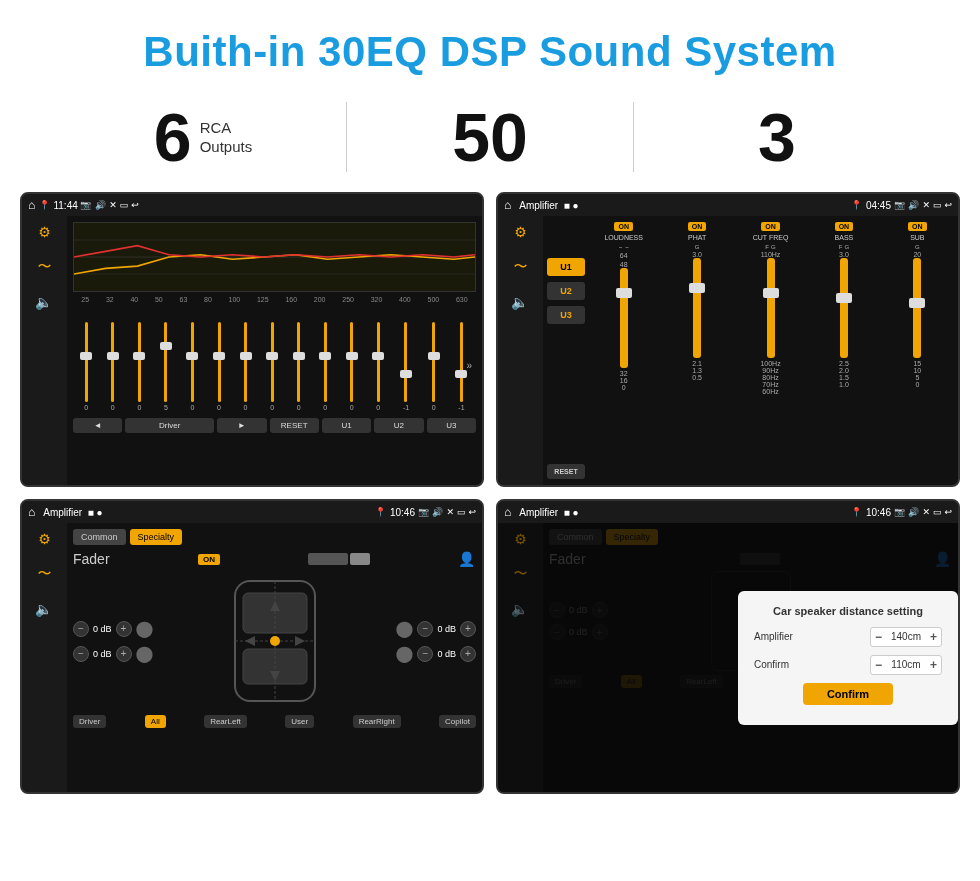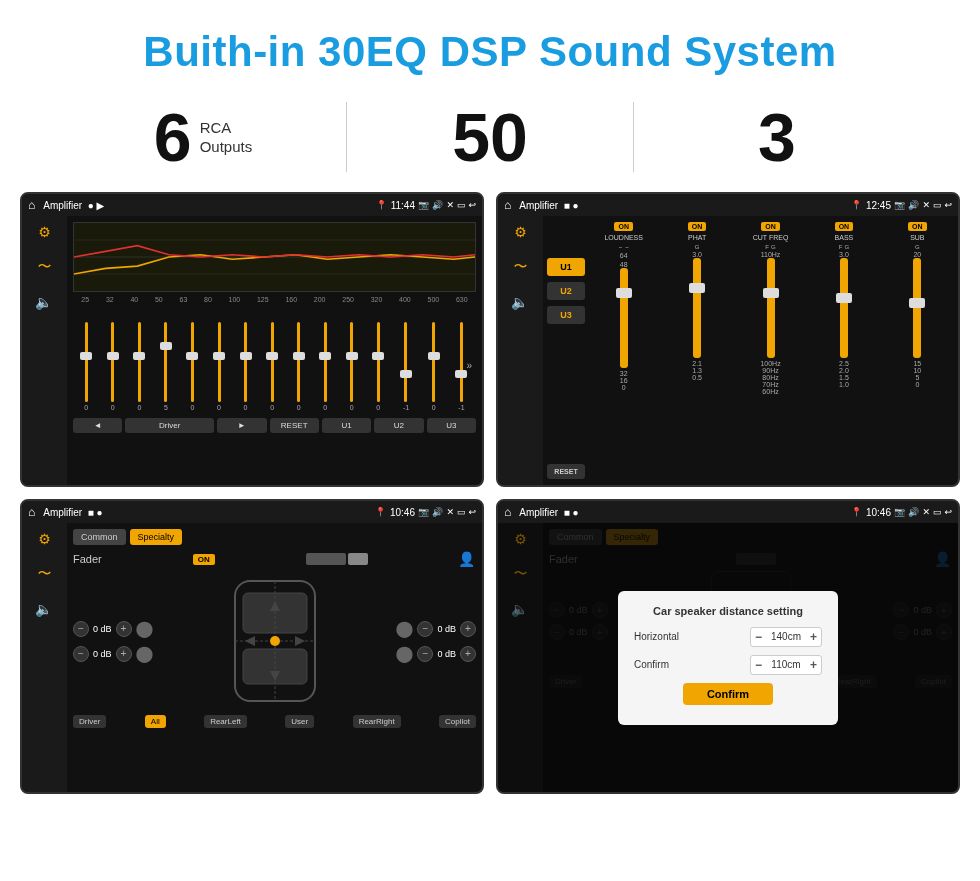--- a/index.html
+++ b/index.html
@@ -360,21 +360,21 @@
     .fader-row {
       display: flex;
       align-items: center;
       justify-content: space-between;
       font-size: 9px;
       color: #ccc;
       margin-bottom: 4px;
     }
 
     .fader-label {
-      font-size: 11px;
+      font-size: 14px;
       color: #ccc;
     }
 
     .fader-toggle {
       background: #f0a500;
       color: #000;
       font-size: 8px;
       font-weight: bold;
       border-radius: 2px;
       padding: 1px 5px;
@@ -451,21 +451,21 @@
       padding: 6px;
       position: relative;
     }
 
     .modal-overlay {
       position: absolute;
       top: 0; left: 0; right: 0; bottom: 0;
       background: rgba(0,0,0,0.5);
       display: flex;
       align-items: center;
-      justify-content: center;
+      justify-content: flex-end;
       z-index: 10;
     }
 
     .modal-box {
       background: #f5f5f5;
       border-radius: 6px;
       padding: 14px 16px;
       width: 220px;
     }
 
@@ -555,21 +555,20 @@
   <div class="stat-item">
     <div class="stat-number">3</div>
   </div>
 </div>
 
 <div class="screens-grid">
 
   <div class="screen eq-screen">
     <div class="status-bar">
       <span class="status-home">⌂</span>
-      <span class="status-title">Amplifier &nbsp;● ▶</span>
       <div class="status-icons">
         <span>📍</span>
         <span class="status-time">11:44</span>
         <span>📷</span>
         <span>🔊</span>
         <span>✕</span>
         <span>▭</span>
         <span>↩</span>
       </div>
     </div>
@@ -715,21 +714,21 @@
       </div>
     </div>
   </div>
 
   <div class="screen crossover-screen">
     <div class="status-bar">
       <span class="status-home">⌂</span>
       <span class="status-title">Amplifier &nbsp;■ ●</span>
       <div class="status-icons">
         <span>📍</span>
-        <span class="status-time">12:45</span>
+        <span class="status-time">04:45</span>
         <span>📷</span>
         <span>🔊</span>
         <span>✕</span>
         <span>▭</span>
         <span>↩</span>
       </div>
     </div>
     <div class="screen-content" style="height:calc(100% - 22px); display:flex;">
       <div class="cross-sidebar">
         <div class="sidebar-icon">⚙</div>
@@ -999,21 +998,21 @@
           <div class="zone-btn">RearRight</div>
           <div class="zone-btn">Copilot</div>
         </div>
       </div>
 
       <div class="modal-overlay">
         <div class="modal-box">
           <div class="modal-title">Car speaker distance setting</div>
 
           <div class="modal-row">
-            <div class="modal-label">Horizontal</div>
+            <div class="modal-label">Amplifier</div>
             <div class="modal-control">
               <span class="modal-minus">−</span>
               <span class="modal-value">140cm</span>
               <span class="modal-plus">+</span>
             </div>
           </div>
 
           <div class="modal-row">
             <div class="modal-label">Confirm</div>
             <div class="modal-control">

